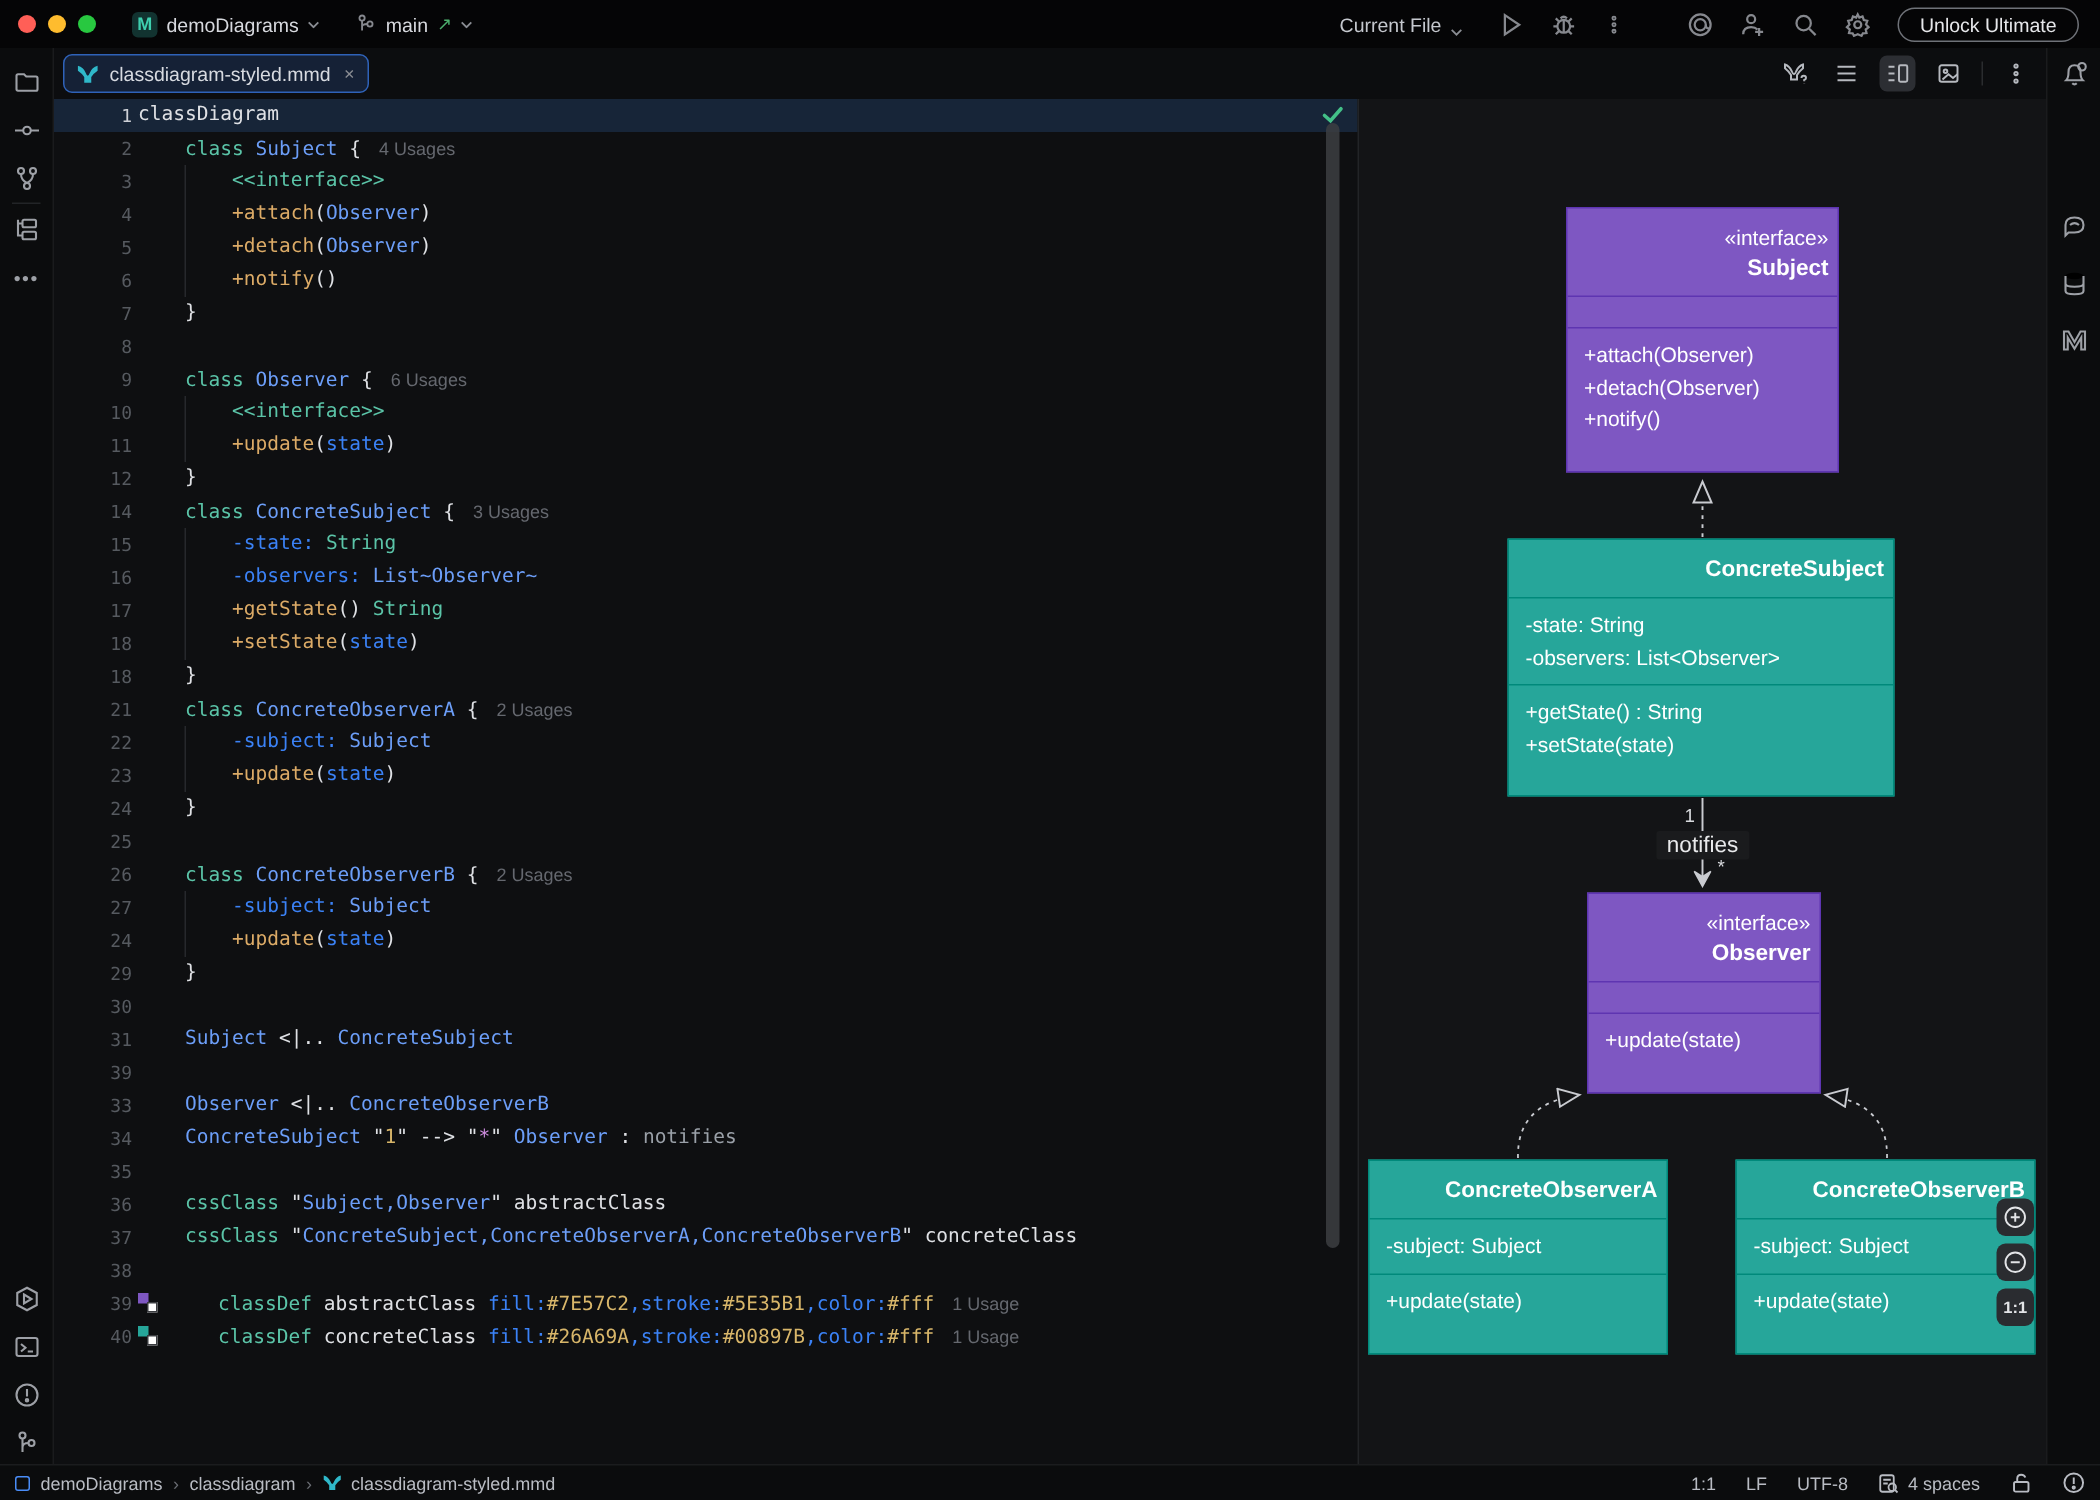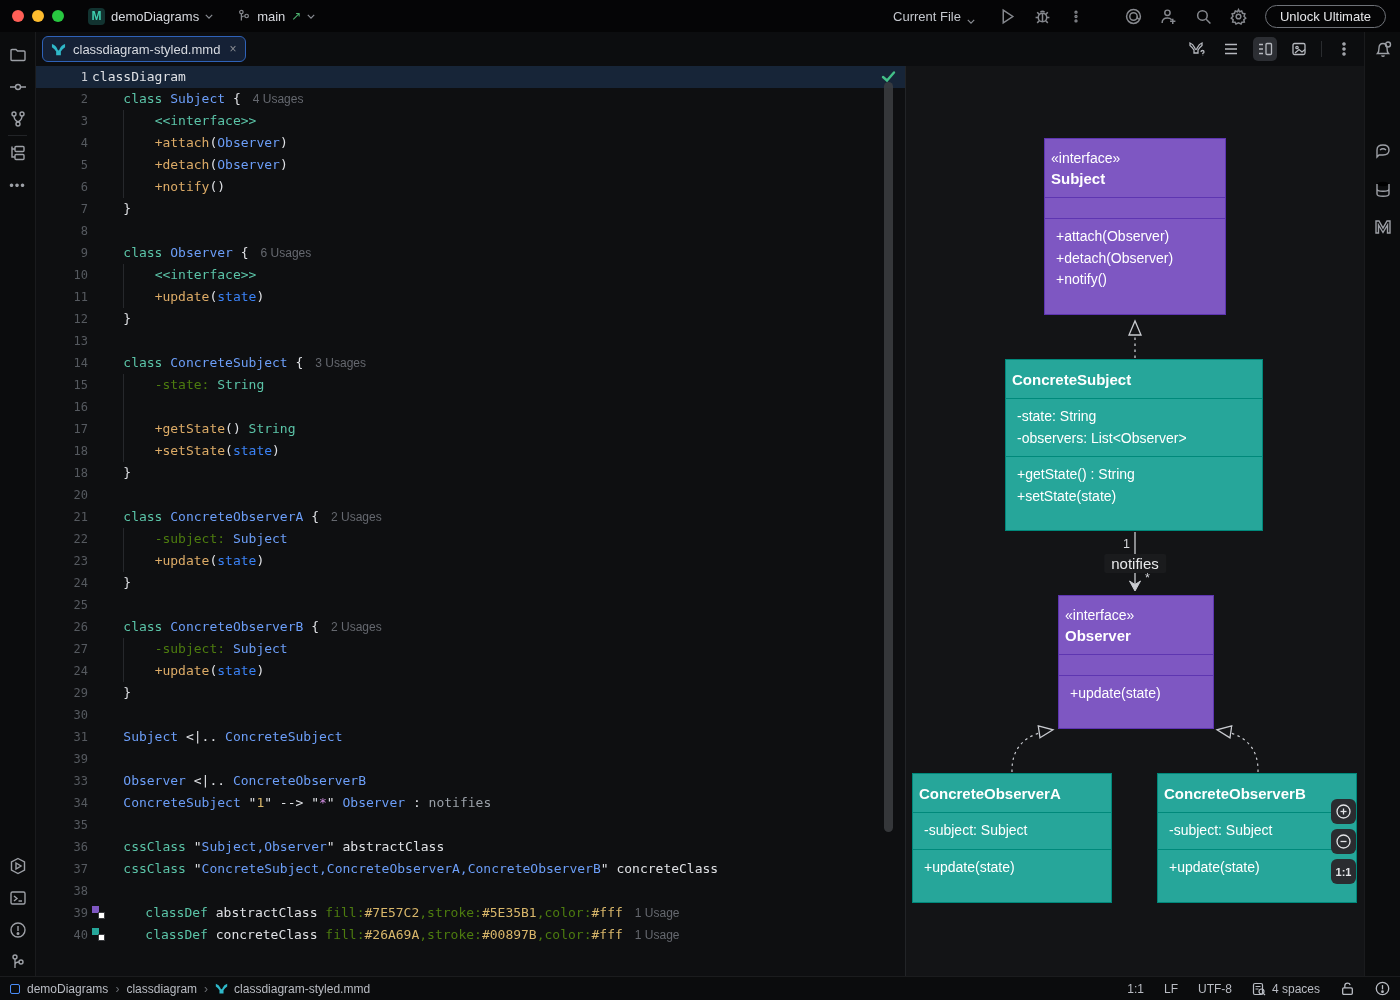--- a/index.html
+++ b/index.html
@@ -48,39 +48,39 @@
   #editor { position:absolute; left:36px; top:66px; width:869px; height:910px; background:#0e0f11;
     font-family:"DejaVu Sans Mono", monospace; font-size:13px; }
   .code-line { position:relative; height:22px; line-height:22px; white-space:pre; display:flex; align-items:center; }
   .code-line.current { background:#172538; }
   .lnum { position:absolute; left:0; width:52px; text-align:right; color:#565a60; font-size:12px; }
   .current .lnum { color:#cdd0d6; }
   .lcontent { position:absolute; left:56px; white-space:pre; }
   .guide { position:absolute; left:87px; top:0; bottom:0; border-left:1px solid #26282c; }
   .hint { font-family:"Liberation Sans", sans-serif; font-size:12px; color:#65686f; margin-left:12px; }
   .tok-plain{color:#dfe1e5} .tok-kw{color:#5bc4a8} .tok-cls{color:#6c9ef8} .tok-meth{color:#dcab67}
-  .tok-attr{color:#4d7c0f} .tok-param{color:#3b82f6} .tok-num{color:#d8b66a} .tok-star{color:#cf8de0}
+  .tok-attr{color:#3b82f6} .tok-param{color:#3b82f6} .tok-num{color:#d8b66a} .tok-star{color:#cf8de0}
   .tok-str{color:#6c9ef8} .tok-label{color:#9aa0a8}
   .swatches { position:absolute; left:56px; top:4px; width:14px; height:14px; }
   .swatches i { position:absolute; width:7px; height:7px; display:block; }
   .sw-a { left:0; top:0; } .sw-b { left:6px; top:6px; border:1px solid #3a3c40; }
   .check { position:absolute; left:845px; top:4px; width:15px; height:13px; }
   .check path { stroke:#43c088; stroke-width:2.4; fill:none; stroke-linecap:round; }
   #scrollbar { position:absolute; left:848px; top:16px; width:9px; height:750px; border-radius:5px; background:#3c3e42; opacity:.85; }
   #editor-divider { position:absolute; left:905px; top:66px; bottom:24px; width:1px; background:#222427; }
 
   
   #preview { position:absolute; left:906px; top:66px; width:458px; height:910px; background:#131416; color:#fff; }
   #edges { position:absolute; left:0; top:0; }
   .uml-box { position:absolute; border:1px solid; display:flex; flex-direction:column; overflow:hidden; }
   .uml-box.abstract { background:#7E57C2; border-color:#5E35B1; }
   .uml-box.abstract .uml-sec { border-top:1px solid #5E35B1; }
   .uml-box.concrete { background:#26A69A; border-color:#00897B; }
   .uml-box.concrete .uml-sec { border-top:1px solid #00897B; }
-  .uml-head { text-align:left; padding:9px 6px 8px; }
+  .uml-head { text-align:right; padding:9px 6px 8px; }
   .uml-stereo { font-size:14px; line-height:20px; }
   .uml-title { font-size:15px; font-weight:bold; line-height:21px; }
   .uml-sec { text-align:left; padding:7px 11px; min-height:21px; }
   .uml-sec.grow { flex:1; }
   .uml-sec div { font-size:14px; line-height:21.5px; }
   .edge-label { position:absolute; font-size:15px; color:#e8e9eb; }
   #lbl-notifies { background:#1a1b1d; padding:1px 7px; border-radius:2px; font-size:15px; }
   .mult { font-size:12.5px; color:#d7d9dd; }
   #zoom-controls { position:absolute; right:8px; bottom:92px; display:flex; flex-direction:column; gap:5px; }
   .zbtn { width:25px; height:25px; border-radius:6px; background:#2a2c30; color:#e3e4e7; border:none;
@@ -276,28 +276,26 @@
       <div class="code-line"><span class="lnum">3</span><span class="guide"></span><span class="lcontent"><span class="tok-plain">        </span><span class="tok-kw">&lt;&lt;interface&gt;&gt;</span></span></div>
       <div class="code-line"><span class="lnum">4</span><span class="guide"></span><span class="lcontent"><span class="tok-plain">        </span><span class="tok-meth">+attach</span><span class="tok-plain">(</span><span class="tok-cls">Observer</span><span class="tok-plain">)</span></span></div>
       <div class="code-line"><span class="lnum">5</span><span class="guide"></span><span class="lcontent"><span class="tok-plain">        </span><span class="tok-meth">+detach</span><span class="tok-plain">(</span><span class="tok-cls">Observer</span><span class="tok-plain">)</span></span></div>
       <div class="code-line"><span class="lnum">6</span><span class="guide"></span><span class="lcontent"><span class="tok-plain">        </span><span class="tok-meth">+notify</span><span class="tok-plain">()</span></span></div>
       <div class="code-line"><span class="lnum">7</span><span class="lcontent"><span class="tok-plain">    }</span></span></div>
       <div class="code-line"><span class="lnum">8</span><span class="lcontent"></span></div>
       <div class="code-line"><span class="lnum">9</span><span class="lcontent"><span class="tok-plain">    </span><span class="tok-kw">class</span><span class="tok-plain"> </span><span class="tok-cls">Observer</span><span class="tok-plain"> {</span><span class="hint">6 Usages</span></span></div>
       <div class="code-line"><span class="lnum">10</span><span class="guide"></span><span class="lcontent"><span class="tok-plain">        </span><span class="tok-kw">&lt;&lt;interface&gt;&gt;</span></span></div>
       <div class="code-line"><span class="lnum">11</span><span class="guide"></span><span class="lcontent"><span class="tok-plain">        </span><span class="tok-meth">+update</span><span class="tok-plain">(</span><span class="tok-param">state</span><span class="tok-plain">)</span></span></div>
       <div class="code-line"><span class="lnum">12</span><span class="lcontent"><span class="tok-plain">    }</span></span></div>
-      <div class="code-line"><span class="lnum">13</span><span class="lcontent"></span></div>
       <div class="code-line"><span class="lnum">14</span><span class="lcontent"><span class="tok-plain">    </span><span class="tok-kw">class</span><span class="tok-plain"> </span><span class="tok-cls">ConcreteSubject</span><span class="tok-plain"> {</span><span class="hint">3 Usages</span></span></div>
       <div class="code-line"><span class="lnum">15</span><span class="guide"></span><span class="lcontent"><span class="tok-plain">        </span><span class="tok-attr">-state:</span><span class="tok-plain"> </span><span class="tok-kw">String</span></span></div>
-      <div class="code-line"><span class="lnum">16</span><span class="guide"></span></div>
+      <div class="code-line"><span class="lnum">16</span><span class="guide"></span><span class="lcontent"><span class="tok-plain">        </span><span class="tok-attr">-observers:</span><span class="tok-plain"> </span><span class="tok-cls">List~Observer~</span></span></div>
       <div class="code-line"><span class="lnum">17</span><span class="guide"></span><span class="lcontent"><span class="tok-plain">        </span><span class="tok-meth">+getState</span><span class="tok-plain">()</span><span class="tok-plain"> </span><span class="tok-kw">String</span></span></div>
       <div class="code-line"><span class="lnum">18</span><span class="guide"></span><span class="lcontent"><span class="tok-plain">        </span><span class="tok-meth">+setState</span><span class="tok-plain">(</span><span class="tok-param">state</span><span class="tok-plain">)</span></span></div>
       <div class="code-line"><span class="lnum">18</span><span class="lcontent"><span class="tok-plain">    }</span></span></div>
-      <div class="code-line"><span class="lnum">20</span><span class="lcontent"></span></div>
       <div class="code-line"><span class="lnum">21</span><span class="lcontent"><span class="tok-plain">    </span><span class="tok-kw">class</span><span class="tok-plain"> </span><span class="tok-cls">ConcreteObserverA</span><span class="tok-plain"> {</span><span class="hint">2 Usages</span></span></div>
       <div class="code-line"><span class="lnum">22</span><span class="guide"></span><span class="lcontent"><span class="tok-plain">        </span><span class="tok-attr">-subject:</span><span class="tok-plain"> </span><span class="tok-cls">Subject</span></span></div>
       <div class="code-line"><span class="lnum">23</span><span class="guide"></span><span class="lcontent"><span class="tok-plain">        </span><span class="tok-meth">+update</span><span class="tok-plain">(</span><span class="tok-param">state</span><span class="tok-plain">)</span></span></div>
       <div class="code-line"><span class="lnum">24</span><span class="lcontent"><span class="tok-plain">    }</span></span></div>
       <div class="code-line"><span class="lnum">25</span><span class="lcontent"></span></div>
       <div class="code-line"><span class="lnum">26</span><span class="lcontent"><span class="tok-plain">    </span><span class="tok-kw">class</span><span class="tok-plain"> </span><span class="tok-cls">ConcreteObserverB</span><span class="tok-plain"> {</span><span class="hint">2 Usages</span></span></div>
       <div class="code-line"><span class="lnum">27</span><span class="guide"></span><span class="lcontent"><span class="tok-plain">        </span><span class="tok-attr">-subject:</span><span class="tok-plain"> </span><span class="tok-cls">Subject</span></span></div>
       <div class="code-line"><span class="lnum">24</span><span class="guide"></span><span class="lcontent"><span class="tok-plain">        </span><span class="tok-meth">+update</span><span class="tok-plain">(</span><span class="tok-param">state</span><span class="tok-plain">)</span></span></div>
       <div class="code-line"><span class="lnum">29</span><span class="lcontent"><span class="tok-plain">    }</span></span></div>
       <div class="code-line"><span class="lnum">30</span><span class="lcontent"></span></div>

